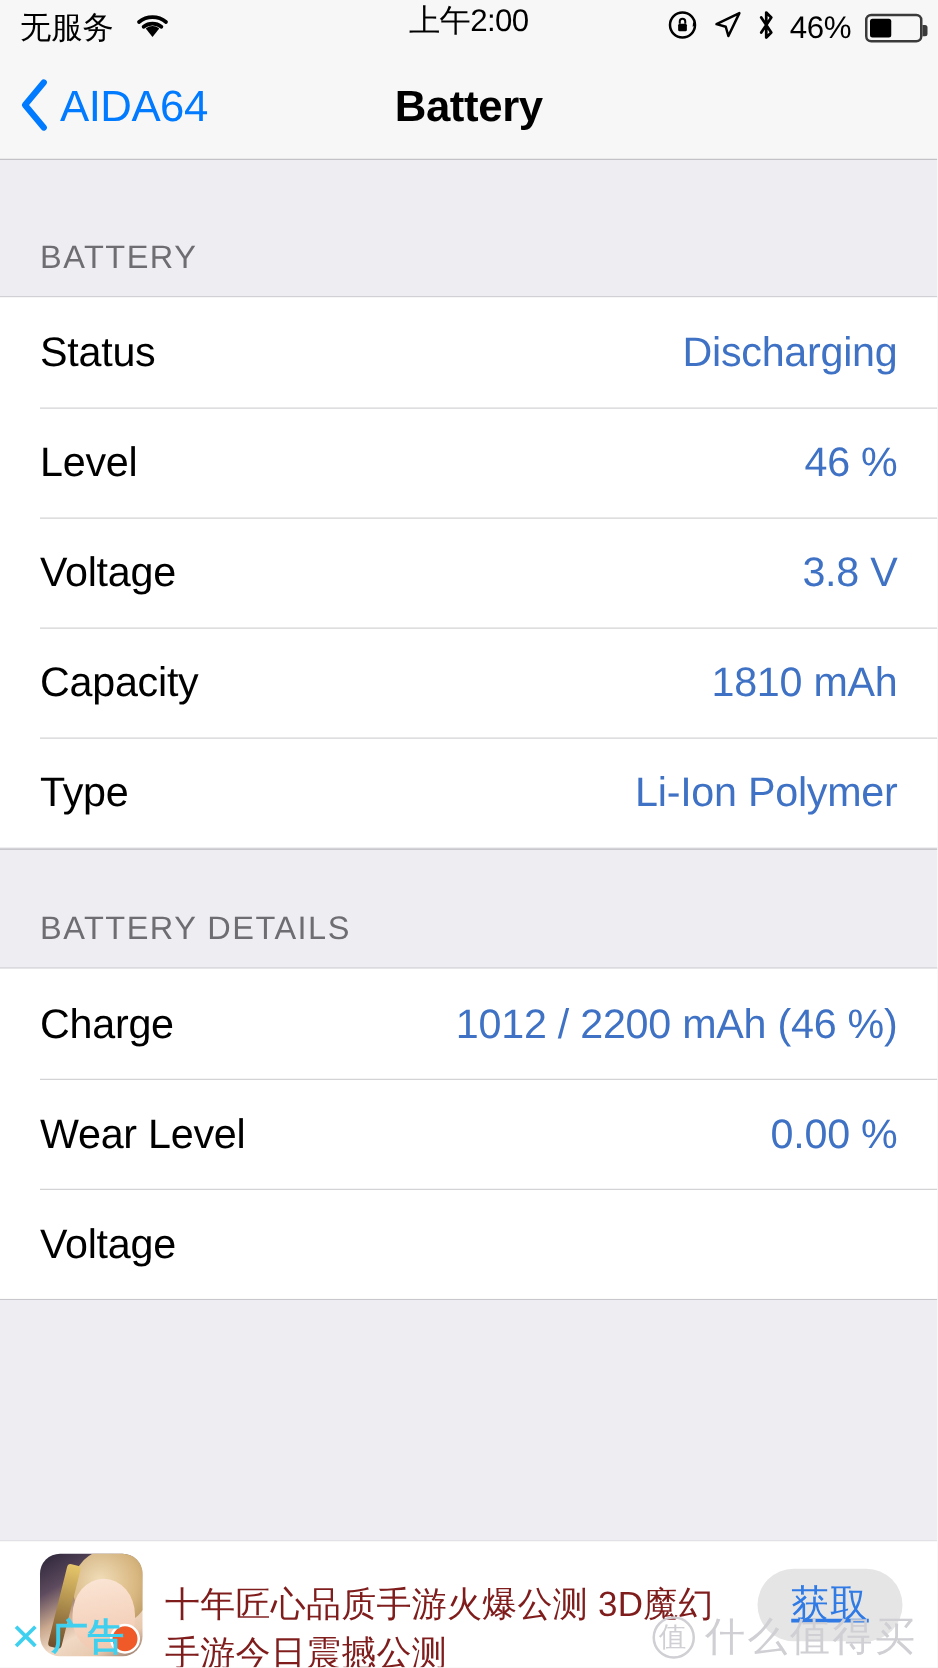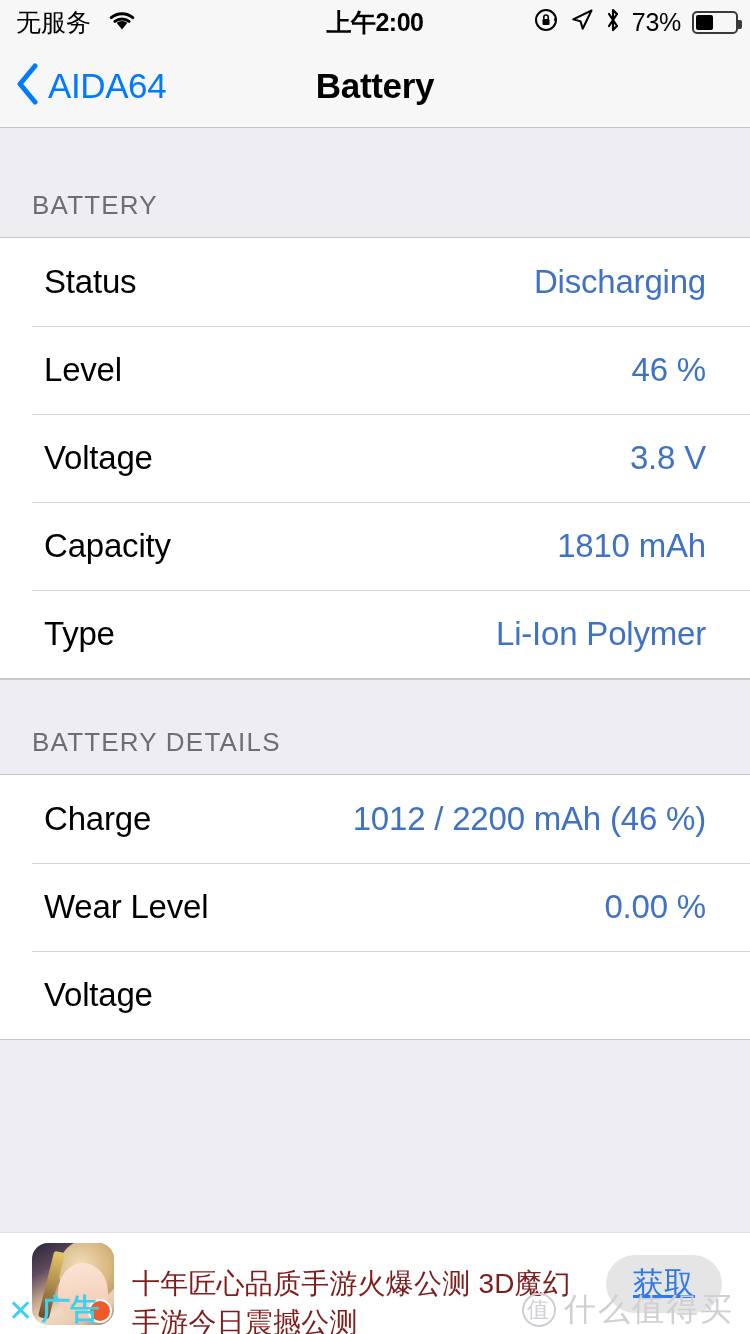--- a/index.html
+++ b/index.html
@@ -24,22 +24,22 @@
     display: flex; align-items: center;
     color: #000;
   }
   .sb-left {
     position: absolute; left: 16px; top: 0; height: 44px;
     display: flex; align-items: center; gap: 16px;
   }
   .sb-carrier { font-size: 25px; letter-spacing: 0px; line-height: 1; }
   .sb-center {
     position: absolute; left: 0; top: 0; width: 750px; height: 44px;
-    display: flex; align-items: center; justify-content: center;
-    font-size: 25px; font-weight: 700; letter-spacing: -0.5px;
+    display: flex; align-items: flex-start; justify-content: center;
+    font-size: 25px; font-weight: 400; letter-spacing: -0.5px;
   }
   .sb-right {
     position: absolute; right: 12px; top: 0; height: 44px;
     display: flex; align-items: center; gap: 11px;
   }
   .sb-pct { font-size: 25px; font-weight: 500; letter-spacing: -0.3px; }
   .batt-shell {
     position: relative; width: 46px; height: 23px;
     border: 2px solid #3a3a3a; border-radius: 5px;
     display: flex; align-items: center; padding: 2px;
@@ -82,21 +82,21 @@
   }
   .section-header.first { border-top: none; height: 110px; }
   .section-header-label {
     font-size: 26px; color: #6d6d72; letter-spacing: 1.2px;
   }
   .table-group { background: #ffffff; }
   .row {
     position: relative;
     height: 88px;
     display: flex; align-items: center;
-    padding: 0 44px;
+    padding: 0 32px;
     background: #ffffff;
   }
   .row + .row::before {
     content: "";
     position: absolute; left: 32px; right: 0; top: 0;
     height: 1px; background: #d3d3d6;
   }
   .row-label {
     font-size: 33px; color: #000; letter-spacing: -0.2px;
   }
@@ -221,21 +221,21 @@
       <span>
         <svg width="24" height="24" viewBox="0 0 24 24">
           <path d="M21.5 2.5 L3.2 11.3 l7.4 2.1 2.1 7.4 Z" fill="none" stroke="#000" stroke-width="2" stroke-linejoin="round"></path>
         </svg>
       </span>
       <span>
         <svg width="16" height="26" viewBox="0 0 16 26">
           <path d="M4 7 L12 19 L8 23 V3 L12 7 L4 19" stroke="#000" stroke-width="2.2" fill="none" stroke-linejoin="round" stroke-linecap="round"></path>
         </svg>
       </span>
-      <span class="sb-pct">73%</span>
+      <span class="sb-pct">46%</span>
       <span class="batt-shell">
         <span class="batt-fill" id="batt-fill" style="width: 46%;"></span>
         <span class="batt-nub"></span>
       </span>
     </div>
   </div>
 
   <div class="navbar">
     <div class="nav-back">
       <span>

